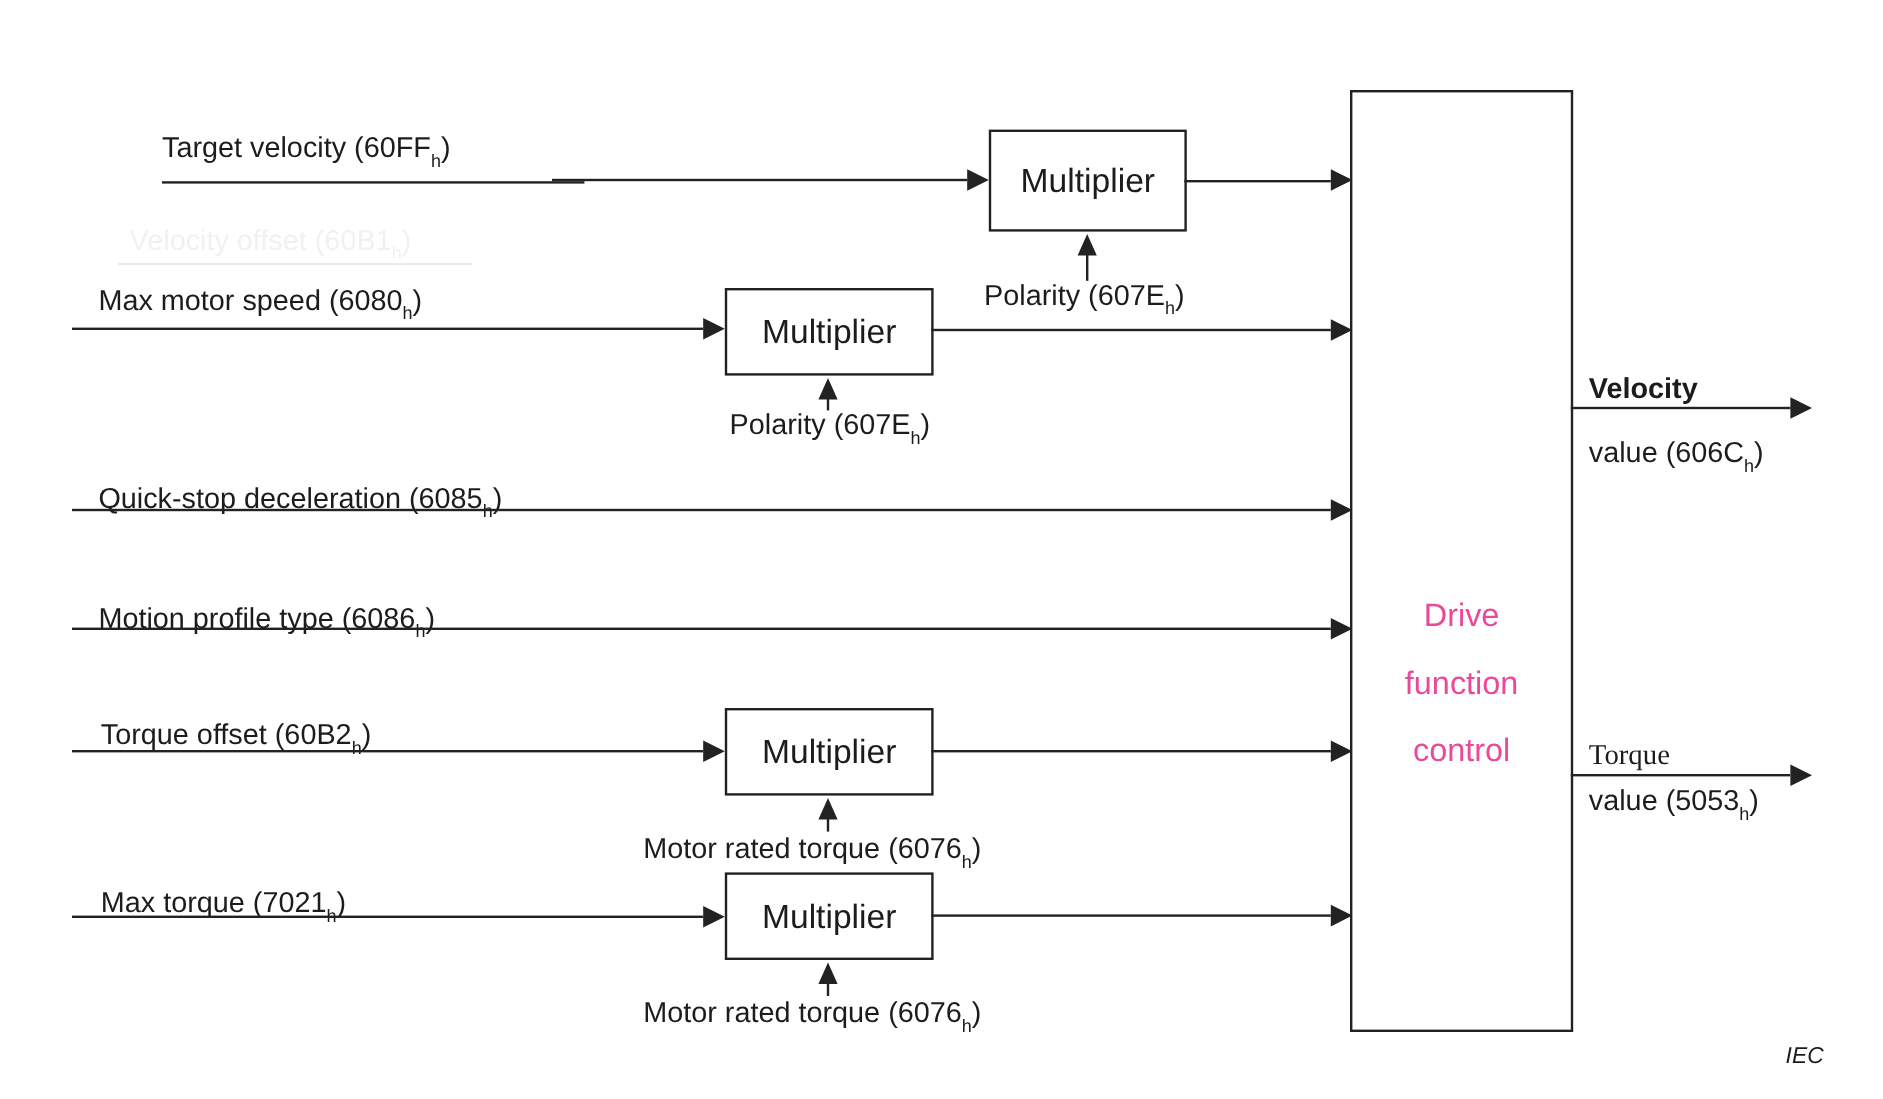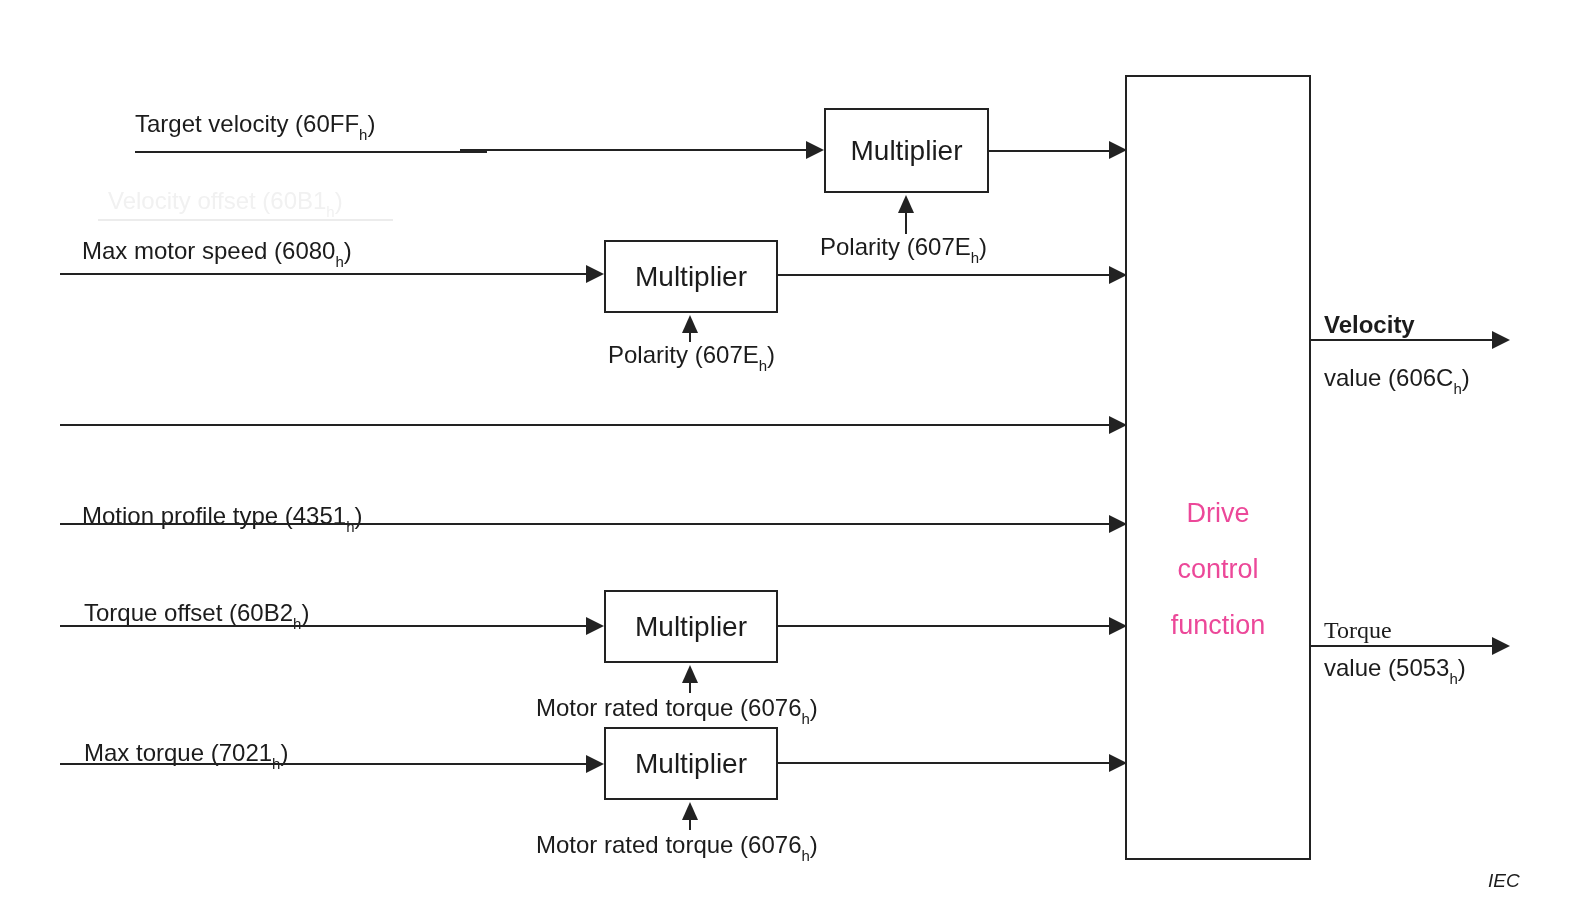--- a/index.html
+++ b/index.html
@@ -72,24 +72,25 @@
   <div class="box" style="left:604px; top:240px; width:174px; height:73px;">
     <span class="mult-text">Multiplier</span>
   </div>
   <div class="hline" style="left:776px; top:274px; width:333px;"></div>
   <div class="arrow-r" style="left:1109px; top:266px;"></div>
 
   <div class="arrow-u" style="left:682px; top:315px;"></div>
   <div class="vline" style="left:689px; top:331px; height:11px;"></div>
   <div class="lbl" style="left:608px; top:341px;"><span>Polarity (607E</span><sub>h</sub><span>)</span></div>
 
+  <div class="lbl" style="left:82px; top:402px;"><span>Quick-stop deceleration (6085</span><sub>h</sub><span>)</span></div>
   <div class="hline" style="left:60px; top:424px; width:1049px;"></div>
   <div class="arrow-r" style="left:1109px; top:416px;"></div>
 
-  <div class="lbl" style="left:82px; top:502px;"><span>Motion profile type (4351</span><sub>h</sub><span>)</span></div>
+  <div class="lbl" style="left:82px; top:502px;"><span>Motion profile type (6086</span><sub>h</sub><span>)</span></div>
   <div class="hline" style="left:60px; top:523px; width:1049px;"></div>
   <div class="arrow-r" style="left:1109px; top:515px;"></div>
 
   <div class="lbl" style="left:84px; top:599px;"><span>Torque offset (60B2</span><sub>h</sub><span>)</span></div>
   <div class="hline" style="left:60px; top:625px; width:526px;"></div>
   <div class="arrow-r" style="left:586px; top:617px;"></div>
   <div class="box" style="left:604px; top:590px; width:174px; height:73px;">
     <span class="mult-text">Multiplier</span>
   </div>
   <div class="hline" style="left:776px; top:625px; width:333px;"></div>
@@ -108,22 +109,22 @@
   <div class="hline" style="left:776px; top:762px; width:333px;"></div>
   <div class="arrow-r" style="left:1109px; top:754px;"></div>
 
   <div class="arrow-u" style="left:682px; top:802px;"></div>
   <div class="vline" style="left:689px; top:818px; height:12px;"></div>
   <div class="lbl" style="left:536px; top:831px;"><span>Motor rated torque (6076</span><sub>h</sub><span>)</span></div>
 
   <div class="box" style="left:1125px; top:75px; width:186px; height:785px;">
     <div class="drive-text">
       <div>Drive</div>
+      <div>function</div>
       <div>control</div>
-      <div>function</div>
     </div>
   </div>
 
   <div class="hline" style="left:1309px; top:339px; width:183px;"></div>
   <div class="arrow-r" style="left:1492px; top:331px;"></div>
   <div class="lbl" style="left:1324px; top:311px;font-weight:bold;">Velocity</div>
   <div class="lbl" style="left:1324px; top:348px;margin-top:16px;"><span>value (606C</span><sub>h</sub><span>)</span></div>
 
   <div class="hline" style="left:1309px; top:645px; width:183px;"></div>
   <div class="arrow-r" style="left:1492px; top:637px;"></div>

